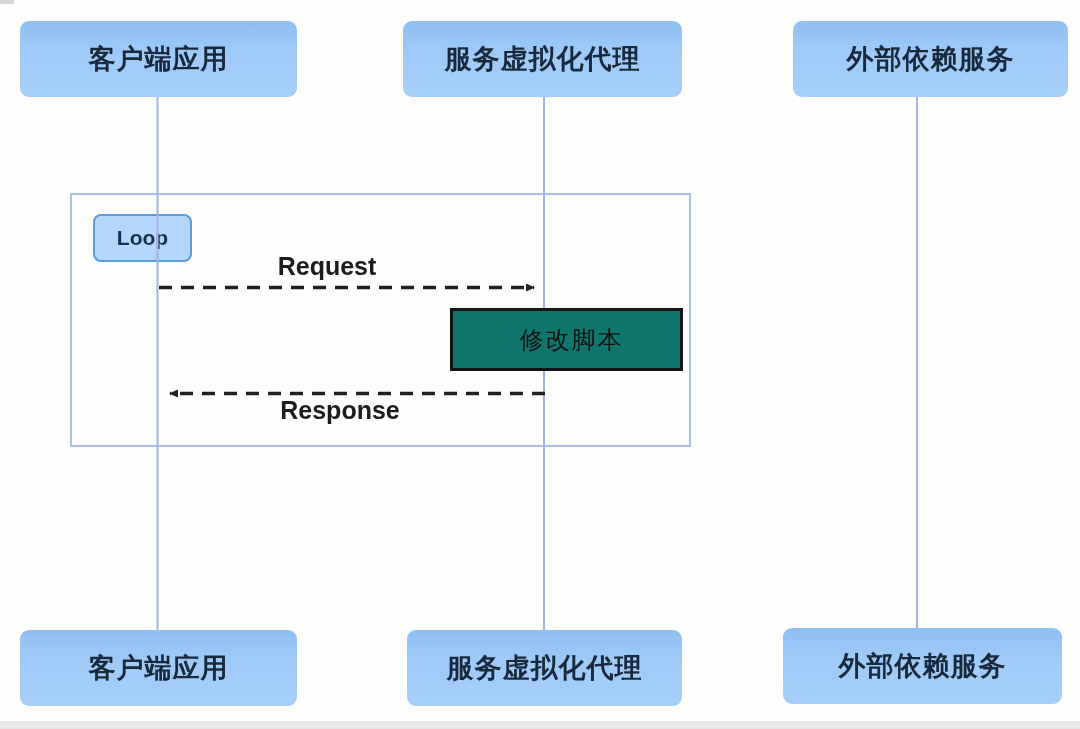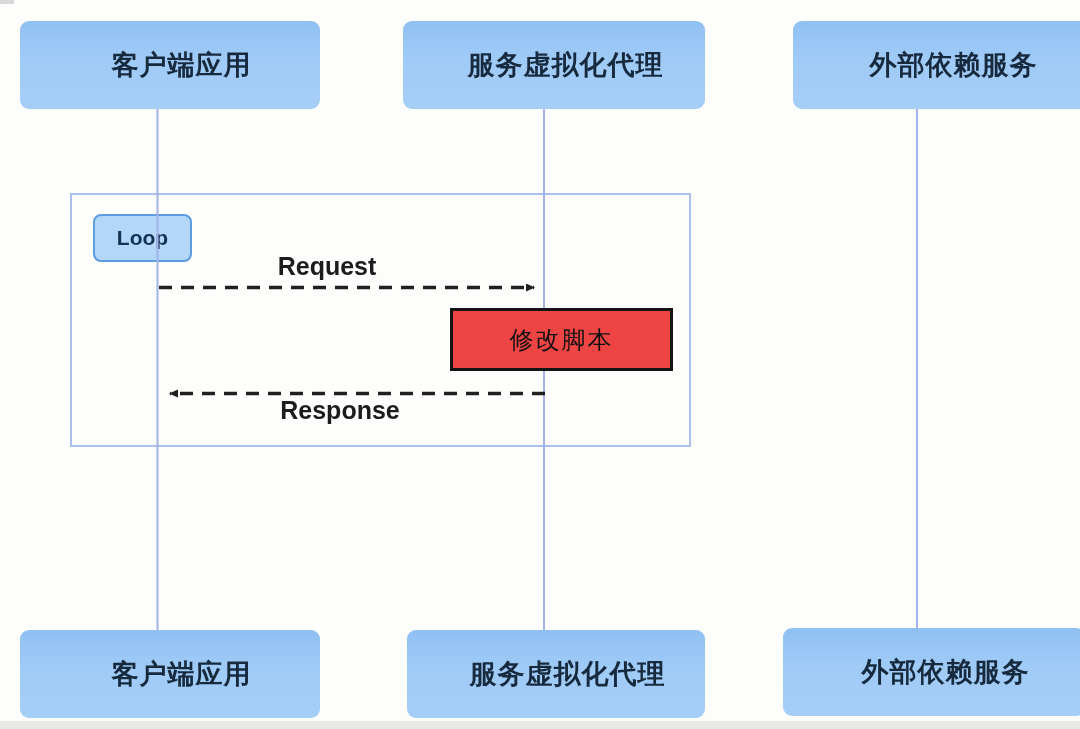--- a/index.html
+++ b/index.html
@@ -9,32 +9,31 @@
     position: relative;
     width: 1080px;
     height: 729px;
     background: #fdfdfb;
     overflow: hidden;
   }
 
   
   .actor-box {
     position: absolute;
-    height: 88px;
+    height: 76px;
     background: linear-gradient(180deg, #8fc0f2 0%, #a0cbf7 45%, #a5cef7 100%);
     border-radius: 9px;
     display: flex;
     align-items: center;
     justify-content: center;
     font-size: 27px;
     font-weight: bold;
     color: #16293d;
     letter-spacing: 1px;
     z-index: 5;
-    padding-left: 23px;
   }
   .a1 { left: 20px;  top: 21px;  width: 277px; }
   .a2 { left: 403px; top: 21px;  width: 279px; }
   .a3 { left: 793px; top: 21px;  width: 275px; }
   .b1 { left: 20px;  top: 630px; width: 277px; }
   .b2 { left: 407px; top: 630px; width: 275px; }
   .b3 { left: 783px; top: 628px; width: 279px; }
 
   
   .loop-frame {
@@ -81,30 +80,31 @@
     z-index: 3;
   }
   .request-label  { left: 217px; top: 252px; }
   .response-label { left: 230px; top: 396px; }
 
   
   .note {
     position: absolute;
     left: 450px; top: 308px;
     width: 217px; height: 57px;
-    background: #ef4444;
+    background: #0f766e;
     border: 3px solid #141414;
     display: flex;
     align-items: center;
     justify-content: center;
     font-family: "DejaVu Serif", serif;
     font-size: 24px;
     color: #111;
     letter-spacing: 2px;
     z-index: 4;
+    padding-left: 10px;
   }
 
   
   .bottom-strip {
     position: absolute;
     left: 0; top: 721px;
     width: 1080px; height: 8px;
     background: #e7e7e5;
     z-index: 6;
   }

